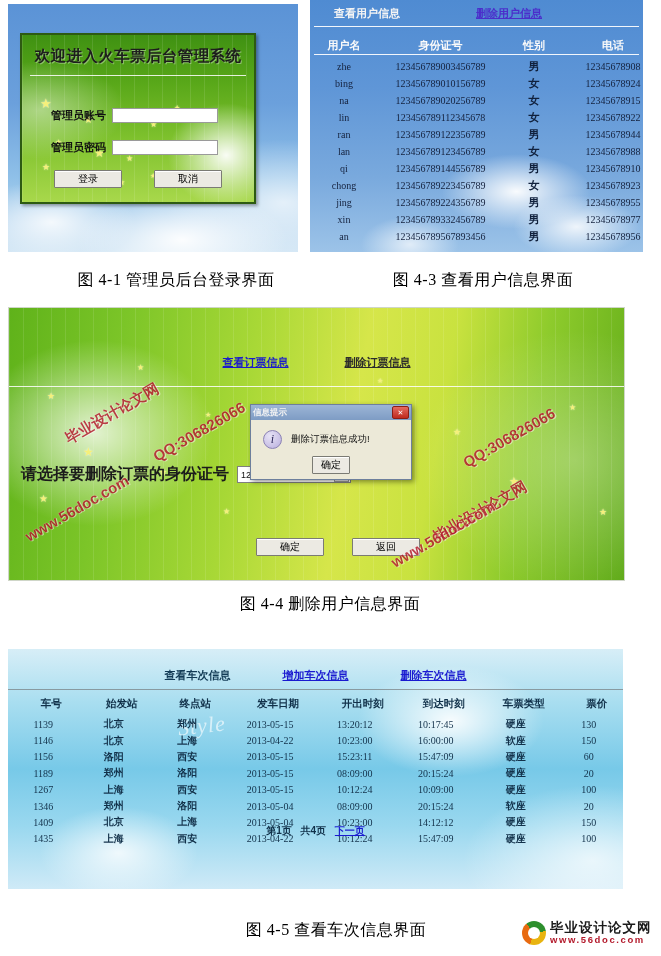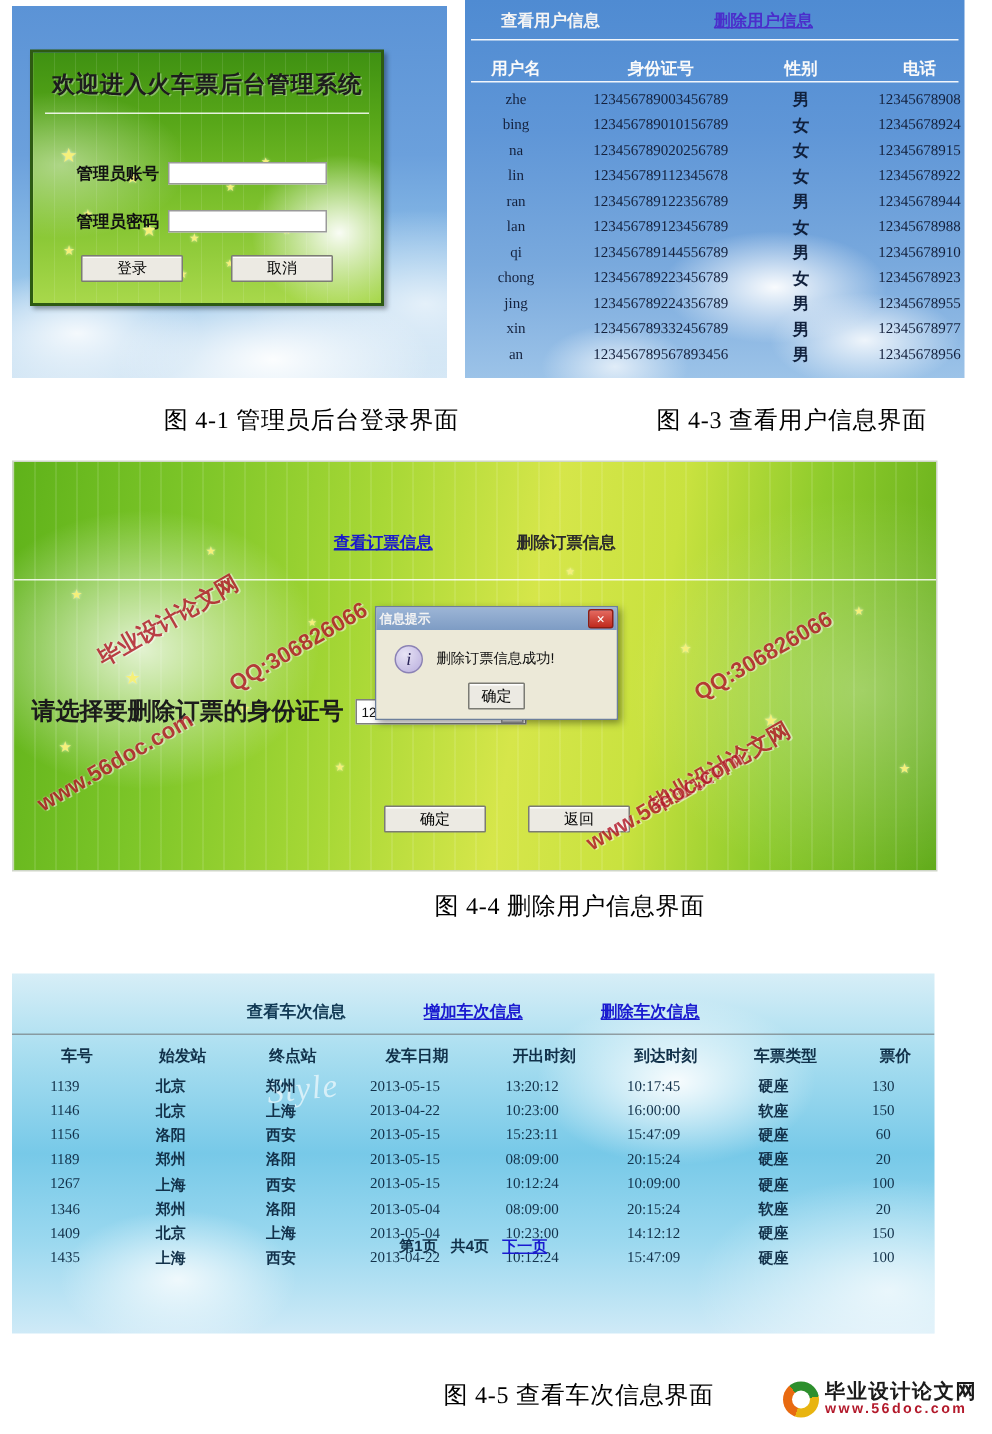--- a/index.html
+++ b/index.html
@@ -10,21 +10,21 @@
     overflow:hidden;
     position:relative;
   }
   .page{position:relative;width:661px;height:956px;}
 
   
   .caption{
     font-family:"Liberation Serif", serif;
     font-size:16px;
     color:#000;
-    text-align:right;
+    text-align:center;
     letter-spacing:.5px;
     white-space:nowrap;
   }
 
   
   .fig41{
     position:absolute;left:8px;top:4px;width:290px;height:248px;
     background:
       radial-gradient(ellipse 150px 70px at 60% 95%, rgba(255,255,255,.95), rgba(255,255,255,0) 70%),
       radial-gradient(ellipse 120px 60px at 15% 88%, rgba(255,255,255,.85), rgba(255,255,255,0) 70%),
@@ -107,21 +107,21 @@
     border:1px solid #cfd6c8;
     background:
       radial-gradient(ellipse 190px 150px at 14% 46%, rgba(255,255,255,.78), rgba(255,255,255,0) 62%),
       radial-gradient(ellipse 240px 200px at 92% 56%, rgba(255,255,255,.30), rgba(255,255,255,0) 65%),
       linear-gradient(100deg,#5fb21a 0%,#7cc528 18%,#a8d836 38%,#d6e64a 55%,#c9e23f 68%,#8ecb2c 82%,#5faa18 100%);
     overflow:hidden;
   }
   .nav44{position:absolute;left:0;right:0;top:44px;text-align:center;}
   .nav44 span{
     display:inline-block;font-family:"Liberation Sans", sans-serif;
-    font-size:11px;font-weight:bold;color:#2b2b2b;margin:0 26px;
+    font-size:11px;font-weight:bold;color:#2b2b2b;margin:0 26px;text-decoration:underline;
   }
   .nav44 span.link{color:#1a1acc;text-decoration:underline;}
   .rule44{position:absolute;left:0;right:0;top:78px;height:1px;background:rgba(255,255,255,.85);}
   .selrow{position:absolute;left:12px;top:156px;display:flex;align-items:center;}
   .selrow .slbl{font-family:"Liberation Sans", sans-serif;font-size:16px;font-weight:bold;color:#1b1b1b;}
   .selbox{
     margin-left:8px;width:108px;height:15px;background:#fff;border:1px solid #7f7f7f;
     display:flex;align-items:center;justify-content:space-between;
     font-family:"Liberation Sans", sans-serif;font-size:9px;color:#111;padding:0 1px 0 3px;
     overflow:hidden;white-space:nowrap;

